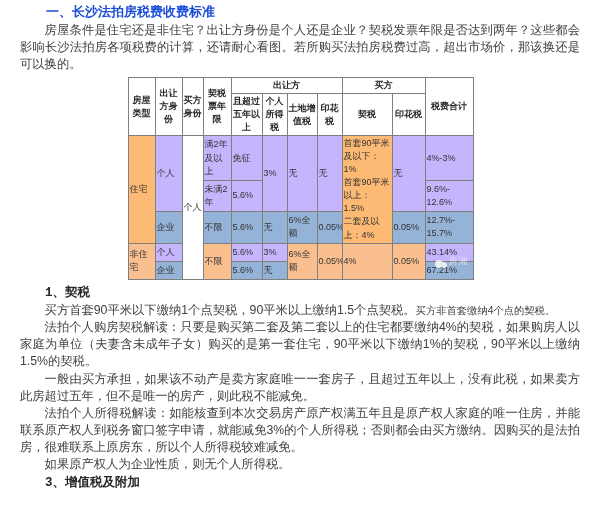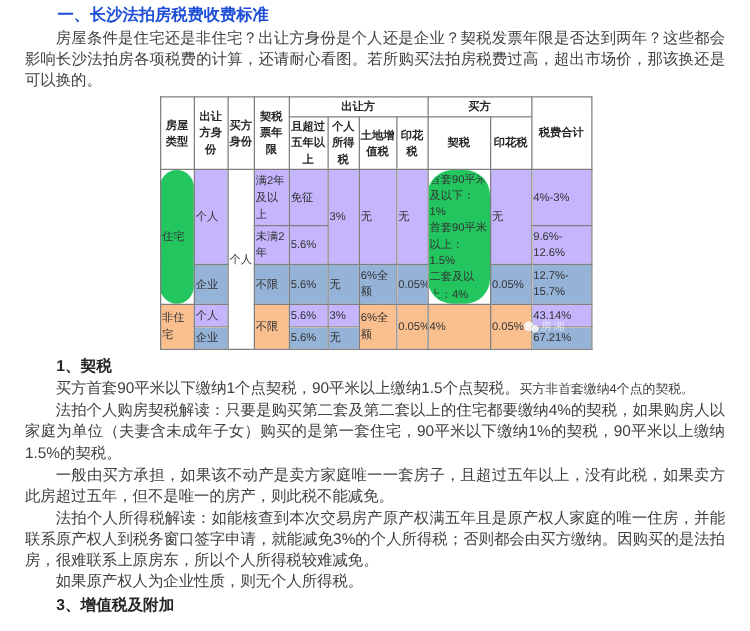--- a/index.html
+++ b/index.html
@@ -2,46 +2,46 @@
 <html><head>
 <meta charset="utf-8">
 <style>
   * { box-sizing: border-box; margin: 0; padding: 0; }
   html, body { width: 600px; height: 505px; overflow: hidden; background: #ffffff; }
   body { font-family: "Liberation Sans", "DejaVu Sans", sans-serif; color: #404040; }
   .page { padding: 3px 20px 0 20px; }
   .doc-title { font-size: 13px; font-weight: bold; color: #1d4ed8; line-height: 18px; text-indent: 2em; margin-bottom: 1px; }
   .para { font-size: 12.3px; line-height: 17px; text-indent: 2em; color: #404040; text-align: justify; }
   .small-note { font-size: 10.3px; }
-  .sec-head { font-size: 12.5px; font-weight: bold; color: #262626; line-height: 18px; text-indent: 2em; }
+  .sec-head { font-size: 12.5px; font-weight: bold; color: #262626; line-height: 18px; text-indent: 2em; font-family: Liberation Mono, monospace; }
 
   .table-wrap { position: relative; width: 345px; margin: 4px auto 4px auto; }
   table.tax { border-collapse: collapse; table-layout: fixed; width: 345px; }
   table.tax th, table.tax td {
     border: 1px solid #7f7f7f;
     font-size: 9px; line-height: 1.45;
     vertical-align: middle;
     color: #333333; padding: 1px 1px; overflow: hidden;
   }
   table.tax th { background: #ffffff; font-weight: bold; color: #262626; }
   tr.hrow1 { height: 14px; }
   tr.hrow2 { height: 28px; }
   tr.brow1 { height: 26px; }
   tr.brow2 { height: 22px; }
   tr.brow3 { height: 30px; }
   tr.brow4 { height: 18px; }
   tr.brow5 { height: 18px; }
-  .g { background: #22c55e; border-radius: 20px; }
+  .g { background: #fdba74; }
   .r { background: #c4b5fd; }
   .b { background: #95b3d7; }
   .o { background: #fabf8f; }
   .w { background: #ffffff; }
   .pre { white-space: pre-line; }
 
-  .watermark { position: absolute; right: 20px; bottom: 12px; display: flex; align-items: center; opacity: 0.8; pointer-events: none; }
+  .watermark { position: absolute; right: 4px; bottom: 12px; display: flex; align-items: flex-end; opacity: 0.8; pointer-events: none; }
   .wm-bubble { width: 8px; height: 8px; border-radius: 50%; background: #ffffff; box-shadow: 0 0 1px rgba(0,0,0,0.3); }
   .wm-bubble.b2 { width: 6px; height: 6px; margin-left: -2px; margin-top: 4px; }
   .wm-text { font-size: 9px; color: rgba(255,255,255,0.75); margin-left: 2px; letter-spacing: 1px; }
 
   .section { margin-top: 1px; }
 </style>
 </head>
 <body>
 
 <div class="page">

